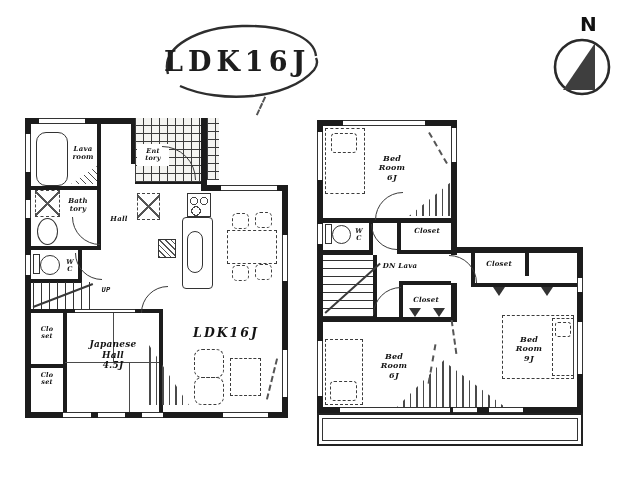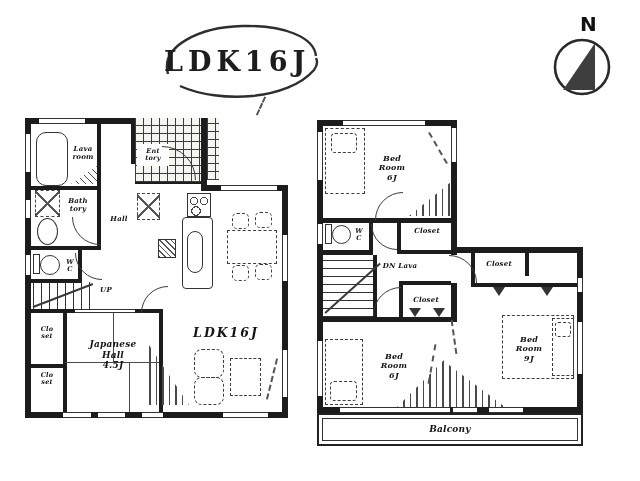--- a/index.html
+++ b/index.html
@@ -132,21 +132,21 @@
     <div class="heater" style="left:133px;top:121px;width:18px;height:19px;"></div>
 
     <div class="dash" style="left:202px;top:112px;width:50px;height:34px;"></div>
     <div class="dash" style="left:207px;top:95px;width:17px;height:16px;border-radius:5px;"></div>
     <div class="dash" style="left:230px;top:94px;width:17px;height:16px;border-radius:5px;"></div>
     <div class="dash" style="left:207px;top:147px;width:17px;height:16px;border-radius:5px;"></div>
     <div class="dash" style="left:230px;top:146px;width:17px;height:16px;border-radius:5px;"></div>
 
     <div class="stairs treadsv" style="left:8px;top:164px;width:60px;height:27px;"></div>
     <div class="diag" style="left:8px;top:188px;width:64px;transform:rotate(-21deg);"></div>
-    <div class="lbl s7" style="left:68px;top:166px;width:26px;height:12px;">UP</div>
+    <div class="lbl s7" style="left:68px;top:166px;width:26px;height:12px;font-family:Liberation Mono, monospace;">UP</div>
 
     <div class="lbl s65" style="left:6px;top:204px;width:32px;height:22px;">Clo
 set</div>
     <div class="lbl s65" style="left:6px;top:250px;width:32px;height:22px;">Clo
 set</div>
 
     <div class="tat" style="left:40px;top:244px;width:94px;height:1px;"></div>
     <div class="tat" style="left:88px;top:195px;width:1px;height:49px;"></div>
     <div class="tat" style="left:104px;top:245px;width:1px;height:49px;"></div>
     <div class="lbl s9" style="left:44px;top:216px;width:88px;height:42px;">Japanese
@@ -241,17 +241,16 @@
     <div class="dash" style="left:238px;top:202px;width:16px;height:15px;border-radius:3px;"></div>
     <div class="lbl" style="left:190px;top:206px;width:44px;height:46px;">Bed
 Room
 9J</div>
     <div class="hatchtri" style="left:132px;top:245px;width:56px;height:42px;clip-path:polygon(0 0,100% 100%,0 100%);"></div>
     <div class="vine" style="left:136px;top:200px;height:34px;transform:rotate(-8deg);"></div>
   </div>
 
   <div class="abs" style="left:317px;top:413px;width:266px;height:33px;border:2px solid #222;box-sizing:border-box;">
     <div class="abs" style="left:3px;top:3px;right:3px;bottom:3px;border:1px solid #333;"></div>
-    <div class="lbl s9" style="left:0;top:0;width:100%;height:100%;">Balcony</div>
   </div>
 
 
 </div>
 
 </body></html>

